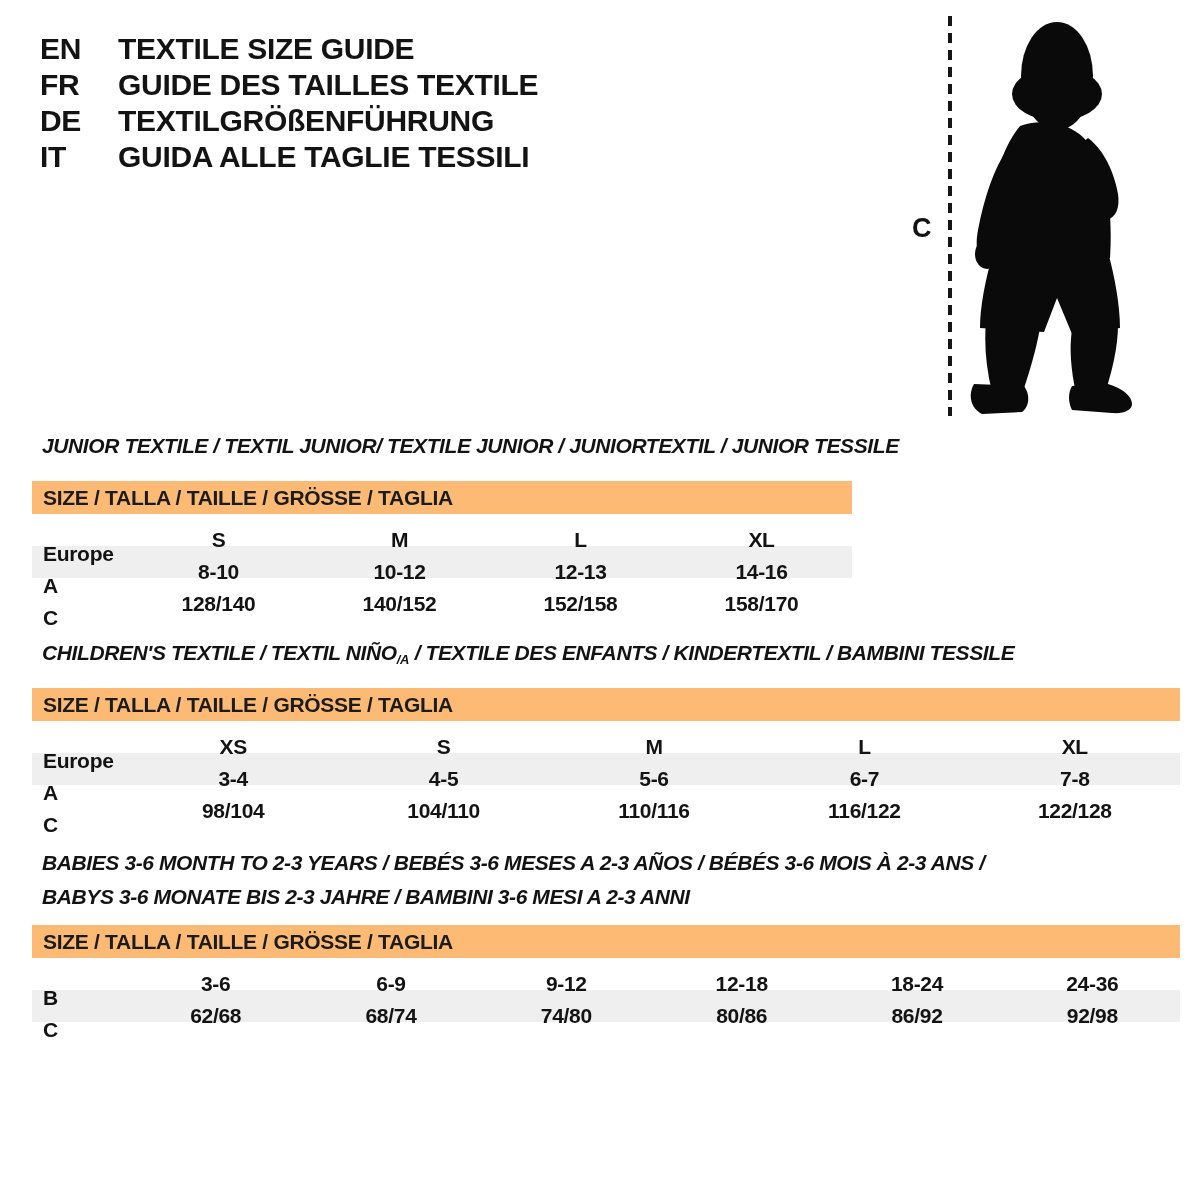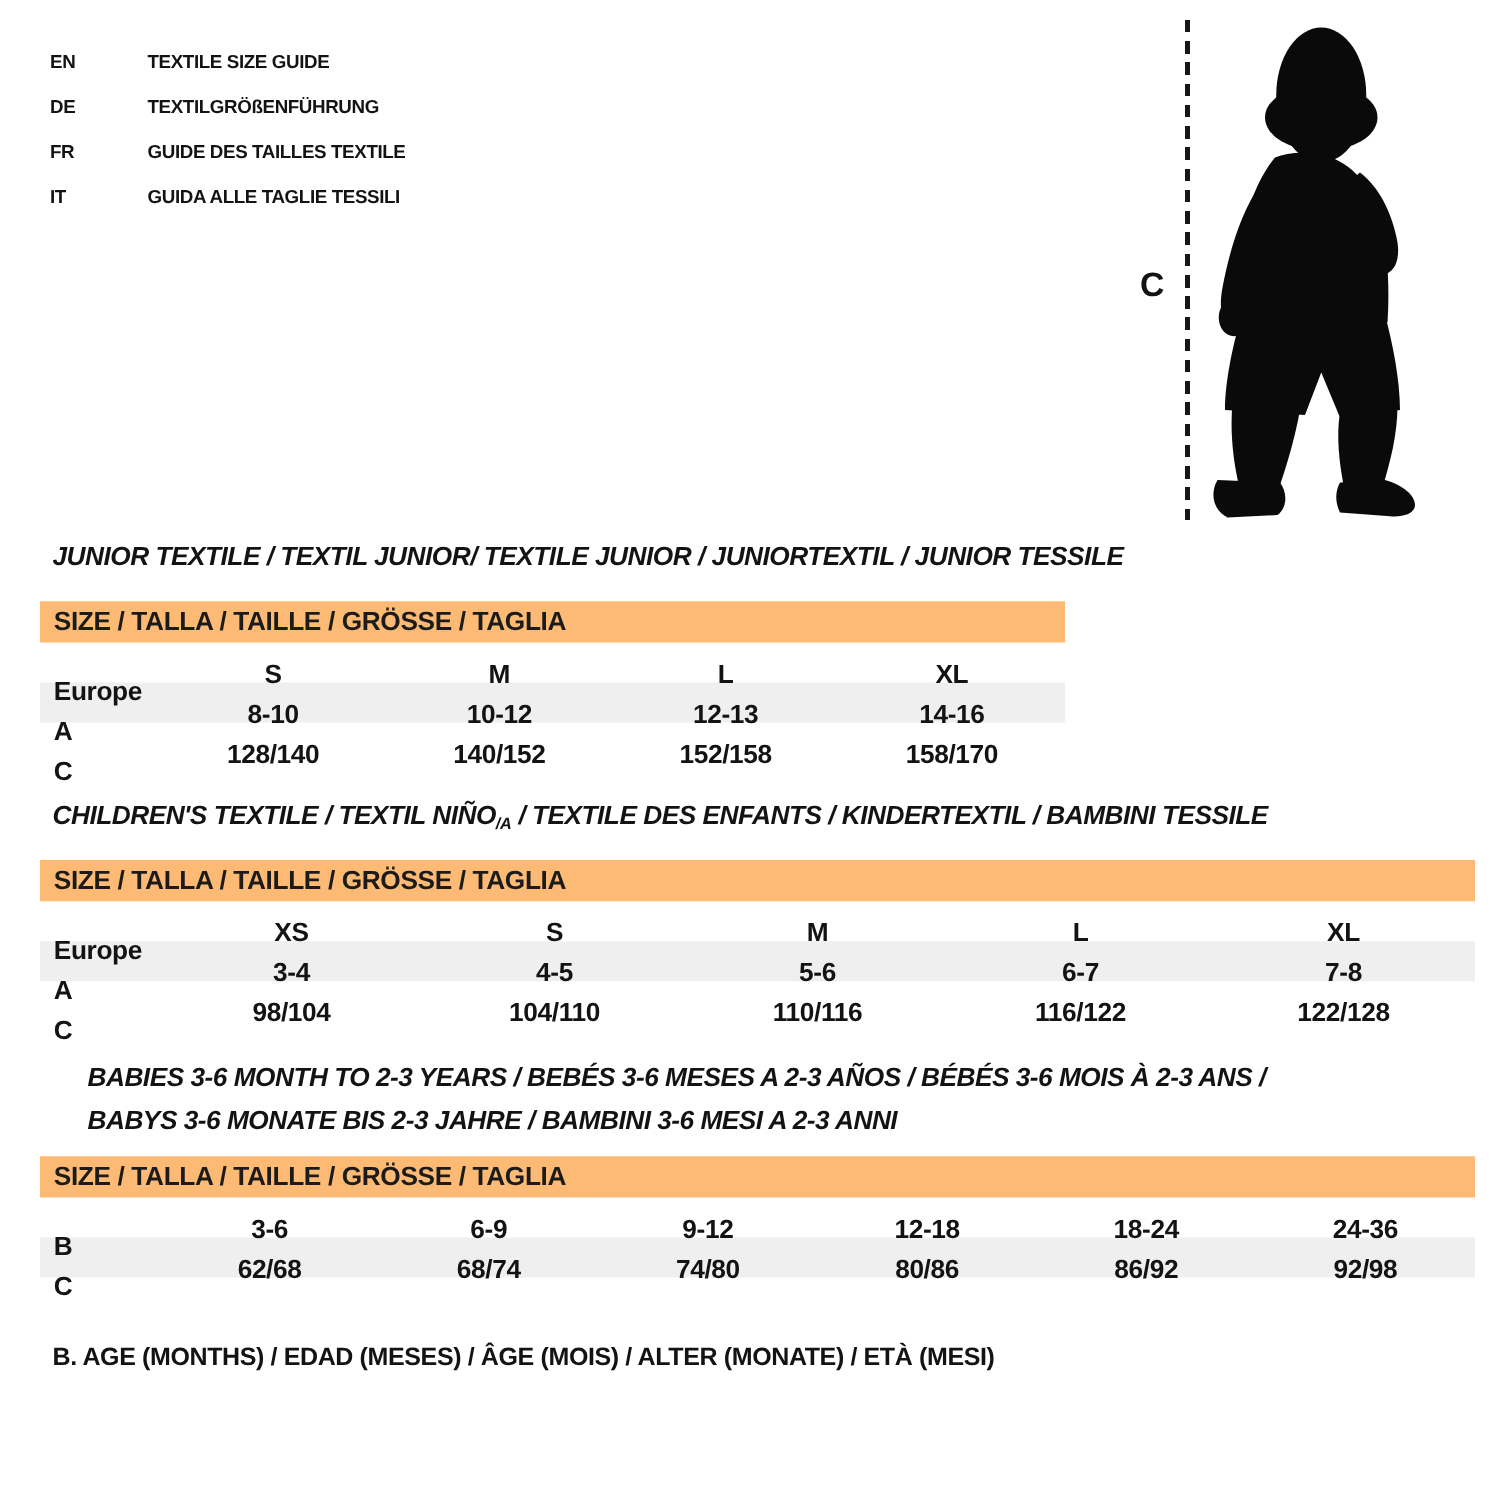--- a/index.html
+++ b/index.html
@@ -4,34 +4,34 @@
 <style>
   html,body{margin:0;padding:0;background:#e8e8e8;}
   .page{
     position:relative;width:1200px;height:1200px;background:#ffffff;
     font-family:"Liberation Sans","DejaVu Sans",sans-serif;
     font-weight:700;color:#131313;overflow:hidden;
     -webkit-font-smoothing:antialiased;
   }
   
   .lang{position:absolute;left:40px;top:31px;}
-  .lang-row{display:flex;height:36px;align-items:center;font-size:15px;letter-spacing:-0.3px;}
+  .lang-row{display:flex;height:36px;align-items:center;font-size:30px;letter-spacing:-0.3px;}
   .lang-code{width:78px;}
   
   .measure-line{
     position:absolute;left:948px;top:16px;width:4px;height:400px;
     background:repeating-linear-gradient(to bottom,#161616 0 10px,transparent 10px 17px);
   }
   .measure-label{position:absolute;left:912px;top:213px;font-size:27px;}
   .baby-svg{position:absolute;left:960px;top:18px;width:180px;height:402px;}
   
   .sec-title{position:absolute;font-size:21px;letter-spacing:-0.4px;white-space:nowrap;font-style:italic;}
   .t-junior{left:42px;top:434px;}
   .t-children{left:42px;top:641px;}
-  .t-babies{left:42px;top:846px;line-height:34px;margin-left:28px;}
+  .t-babies{left:42px;top:846px;line-height:34px;}
   .subsc{font-size:13px;position:relative;top:4px;letter-spacing:-0.2px;}
   
   .table{position:absolute;font-size:21px;letter-spacing:-0.3px;}
   .tbl-1{left:32px;top:481px;width:820px;}
   .tbl-2{left:32px;top:688px;width:1148px;}
   .tbl-3{left:32px;top:925px;width:1148px;}
   .thead{height:33px;line-height:33px;padding-left:11px;background:#fdba74;color:#1b1b1b;}
   .tr{display:grid;height:32px;align-items:center;}
   .cols4{grid-template-columns:96px repeat(4,1fr);}
   .cols5{grid-template-columns:96px repeat(5,1fr);}
@@ -46,26 +46,26 @@
 <body>
 
 <div class="page">
 
   <div class="lang">
     <div class="lang-row">
       <span class="lang-code">EN</span>
       <span class="lang-label">TEXTILE SIZE GUIDE</span>
     </div>
     <div class="lang-row">
+      <span class="lang-code">FR</span>
+      <span class="lang-label">GUIDE DES TAILLES TEXTILE</span>
+    </div>
+    <div class="lang-row">
       <span class="lang-code">DE</span>
       <span class="lang-label">TEXTILGRÖßENFÜHRUNG</span>
-    </div>
-    <div class="lang-row">
-      <span class="lang-code">FR</span>
-      <span class="lang-label">GUIDE DES TAILLES TEXTILE</span>
     </div>
     <div class="lang-row">
       <span class="lang-code">IT</span>
       <span class="lang-label">GUIDA ALLE TAGLIE TESSILI</span>
     </div>
   </div>
 
   <div class="measure-line"></div>
   <div class="measure-label">C</div>
   <svg class="baby-svg" viewBox="0 0 180 402" xmlns="http://www.w3.org/2000/svg" aria-hidden="true">
@@ -161,16 +161,15 @@
       <div class="td">62/68</div>
       <div class="td">68/74</div>
       <div class="td">74/80</div>
       <div class="td">80/86</div>
       <div class="td">86/92</div>
       <div class="td">92/98</div>
     </div>
   </div>
 
   <div class="legend">
-    <div>B. AGE (MONTHS) / EDAD (MESES) / ÂGE (MOIS) / ALTER (MONATE) / ETÀ (MESI)</div>
   </div>
 
 </div>
 
 </body></html>

